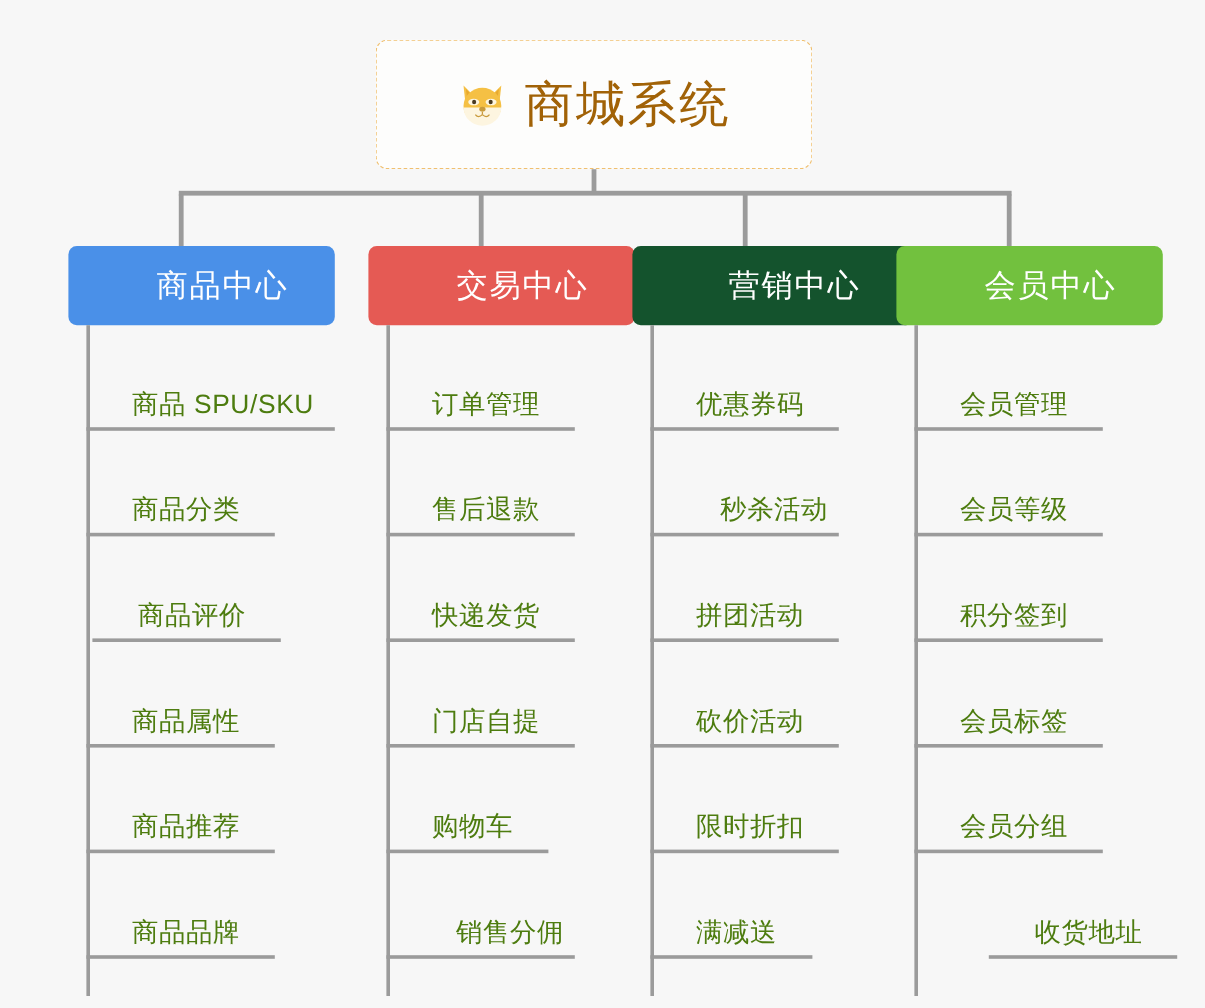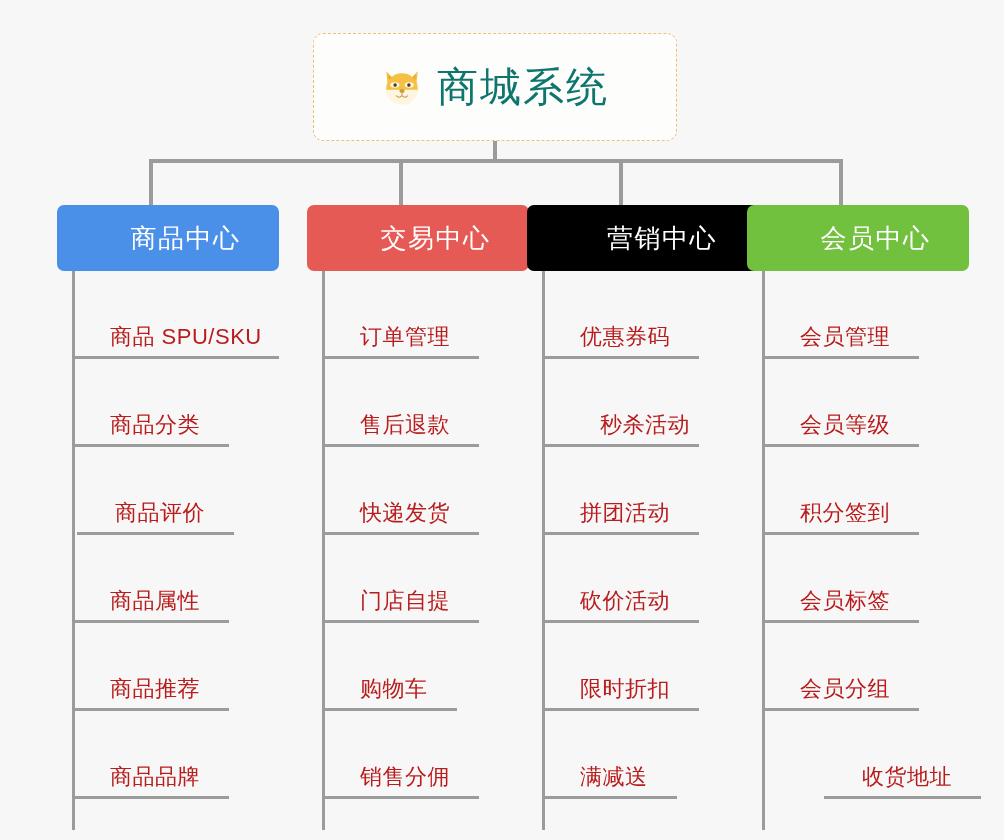--- a/index.html
+++ b/index.html
@@ -40,21 +40,21 @@
     gap: 14px;
   }
   .root-emoji {
     font-size: 40px;
     line-height: 1;
     display: block;
   }
   .root-emoji svg { display: block; }
   .root-title {
     font-size: 41px;
-    color: #0f766e;
+    color: #a16207;
     letter-spacing: 2px;
     line-height: 1;
     white-space: nowrap;
   }
 
   
   .conn {
     position: absolute;
     background: #9b9b9b;
   }
@@ -92,21 +92,21 @@
   .leaf {
     position: absolute;
     height: 88px;
     box-sizing: border-box;
     display: flex;
     align-items: flex-end;
     border-bottom: 3px solid #9b9b9b;
   }
   .leaf-label {
     font-size: 22px;
-    color: #b91c1c;
+    color: #4d7c0f;
     line-height: 1;
     padding: 0 10px 8px 38px;
     white-space: nowrap;
     letter-spacing: 0.5px;
     text-align: right;
   }
 </style>
 </head>
 <body>
 
@@ -181,26 +181,26 @@
   </div>
   <div class="leaf" style="left:322px; top:447px; width:157px;">
     <span class="leaf-label">快递发货</span>
   </div>
   <div class="leaf" style="left:322px; top:535px; width:157px;">
     <span class="leaf-label">门店自提</span>
   </div>
   <div class="leaf" style="left:322px; top:623px; width:135px;">
     <span class="leaf-label">购物车</span>
   </div>
-  <div class="leaf" style="left:322px; top:711px; width:157px;">
+  <div class="leaf" style="left:322px; top:711px; width:157px;padding-left:20px;">
     <span class="leaf-label">销售分佣</span>
   </div>
 
   <div class="branch">
-    <div class="cat-node" style="left:527px; width:200px; background:#000000;">
+    <div class="cat-node" style="left:527px; width:200px; background:#14532d;">
       <span>营销中心</span>
     </div>
   </div>
   <div class="leaf-spine" style="left:542px; top:271px; height:559px;"></div>
   <div class="leaf" style="left:542px; top:271px; width:157px;">
     <span class="leaf-label">优惠券码</span>
   </div>
   <div class="leaf" style="left:542px; top:359px; width:157px;padding-left:20px;">
     <span class="leaf-label">秒杀活动</span>
   </div>

